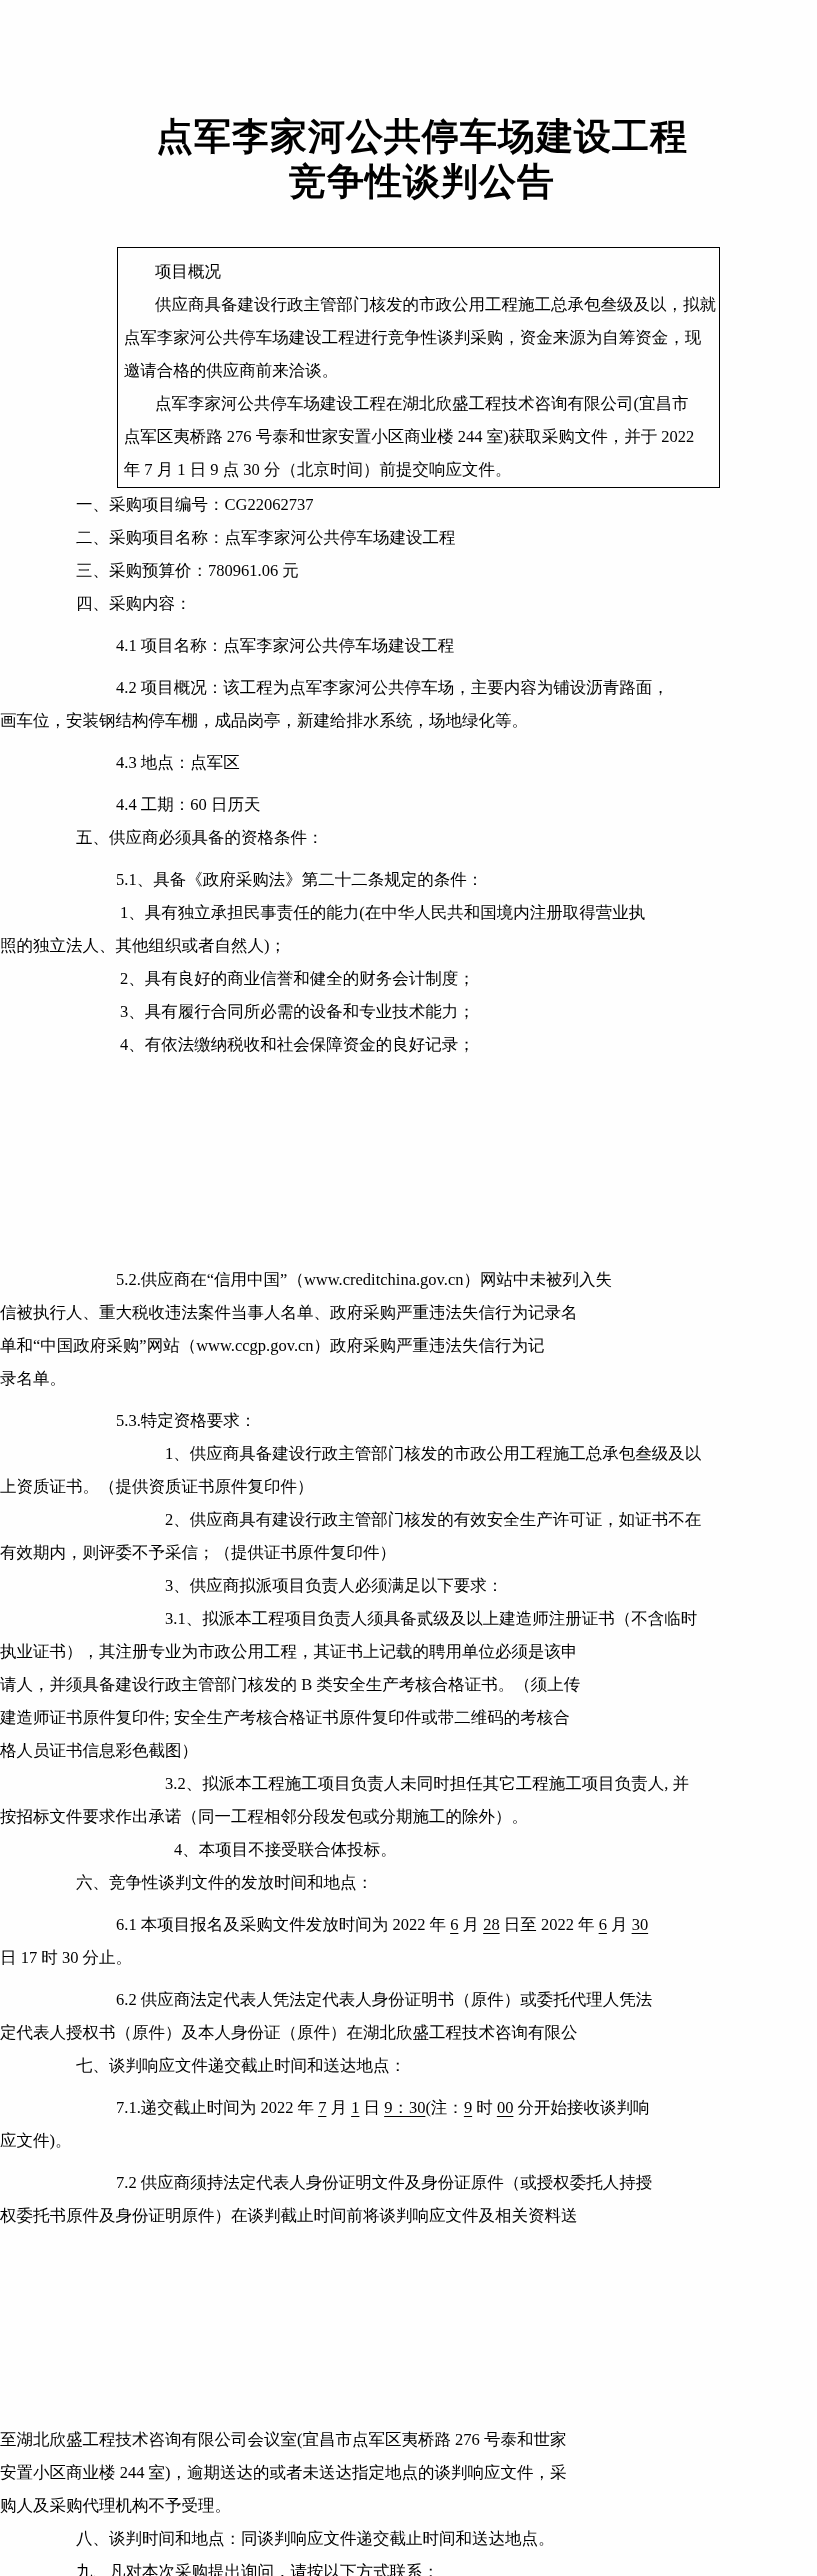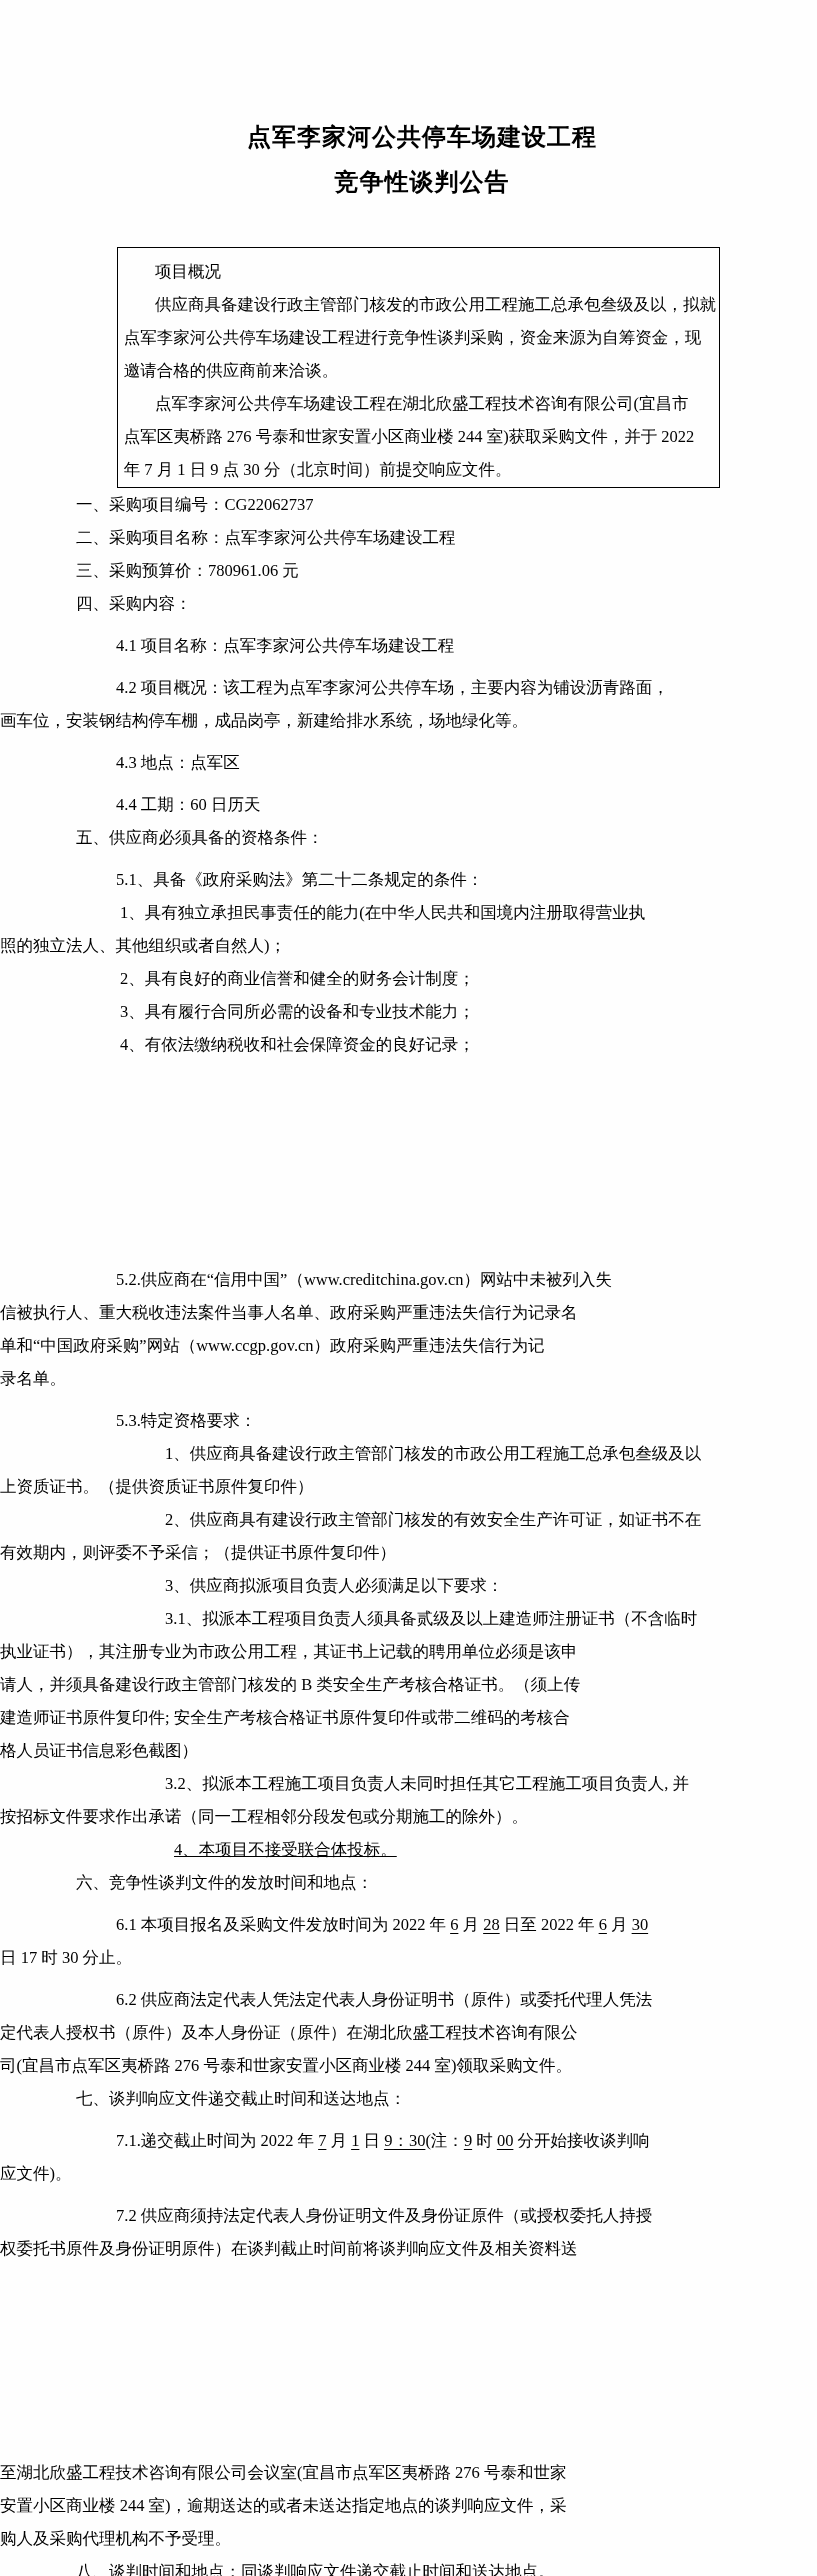--- a/index.html
+++ b/index.html
@@ -13,41 +13,41 @@
     overflow:hidden;
   }
   .titles{
     padding-top:114px;
     margin-left:124px;
     width:596px;
     text-align:center;
     font-family:"Liberation Sans","DejaVu Sans",sans-serif;
     font-weight:bold;
   }
-  .title-line{font-size:24px;line-height:45px;letter-spacing:1px;}
+  .title-line{font-size:37px;line-height:45px;letter-spacing:1px;}
   .overview-box{
     margin-left:117px;
     margin-top:43px;
     width:603px;
     box-sizing:border-box;
     border:1px solid #000;
     padding-top:7.2px;
     padding-bottom:1px;
   }
   .line{line-height:33px;white-space:pre;}
   
   .ind-bs{padding-left:37px;}
   .ind-bf{padding-left:5.7px;}
   
   .ind-h{padding-left:76px;}
   .ind-f{}
   .ind-s{padding-left:116px;margin-top:9px;}
   .ind-a{padding-left:120px;}
   .ind-b{padding-left:165px;}
-  .ind-c{padding-left:174px;text-decoration:underline;}
+  .ind-c{padding-left:174px;}
   .ind-d{}
   .u{text-decoration:underline;text-underline-offset:2.6px;}
 </style>
 </head>
 <body>
 
 <div class="page">
 
   <div class="titles">
     <div class="title-line">点军李家河公共停车场建设工程</div>
@@ -98,21 +98,20 @@
       <div class="line ind-f"><span>建造师证书原件复印件; 安全生产考核合格证书原件复印件或带二维码的考核合</span></div>
       <div class="line ind-f"><span>格人员证书信息彩色截图）</span></div>
       <div class="line ind-b"><span>3.2、拟派本工程施工项目负责人未同时担任其它工程施工项目负责人, 并</span></div>
       <div class="line ind-f"><span>按招标文件要求作出承诺（同一工程相邻分段发包或分期施工的除外）。</span></div>
       <div class="line ind-c"><span>4、本项目不接受联合体投标。</span></div>
       <div class="line ind-h"><span>六、竞争性谈判文件的发放时间和地点：</span></div>
       <div class="line ind-s"><span>6.1 本项目报名及采购文件发放时间为 2022 年 </span><span class="u">6</span><span> 月 </span><span class="u">28</span><span> 日至 2022 年 </span><span class="u">6</span><span> 月 </span><span class="u">30</span></div>
       <div class="line ind-f"><span>日 17 时 30 分止。</span></div>
       <div class="line ind-s"><span>6.2 供应商法定代表人凭法定代表人身份证明书（原件）或委托代理人凭法</span></div>
       <div class="line ind-f"><span>定代表人授权书（原件）及本人身份证（原件）在湖北欣盛工程技术咨询有限公</span></div>
-      <div class="line ind-f"><span>司(宜昌市点军区夷桥路 276 号泰和世家安置小区商业楼 244 室)领取采购文件。</span></div>
       <div class="line ind-h"><span>七、谈判响应文件递交截止时间和送达地点：</span></div>
       <div class="line ind-s"><span>7.1.递交截止时间为 2022 年 </span><span class="u">7</span><span> 月 </span><span class="u">1</span><span> 日 </span><span class="u">9：30</span><span>(注：</span><span class="u">9</span><span> 时 </span><span class="u">00</span><span> 分开始接收谈判响</span></div>
       <div class="line ind-f"><span>应文件)。</span></div>
       <div class="line ind-s"><span>7.2 供应商须持法定代表人身份证明文件及身份证原件（或授权委托人持授</span></div>
       <div class="line ind-f"><span>权委托书原件及身份证明原件）在谈判截止时间前将谈判响应文件及相关资料送</span></div>
       <div style="height: 191px;"></div>
       <div class="line ind-f"><span>至湖北欣盛工程技术咨询有限公司会议室(宜昌市点军区夷桥路 276 号泰和世家</span></div>
       <div class="line ind-f"><span>安置小区商业楼 244 室)，逾期送达的或者未送达指定地点的谈判响应文件，采</span></div>
       <div class="line ind-f"><span>购人及采购代理机构不予受理。</span></div>
       <div class="line ind-h"><span>八、谈判时间和地点：同谈判响应文件递交截止时间和送达地点。</span></div>

